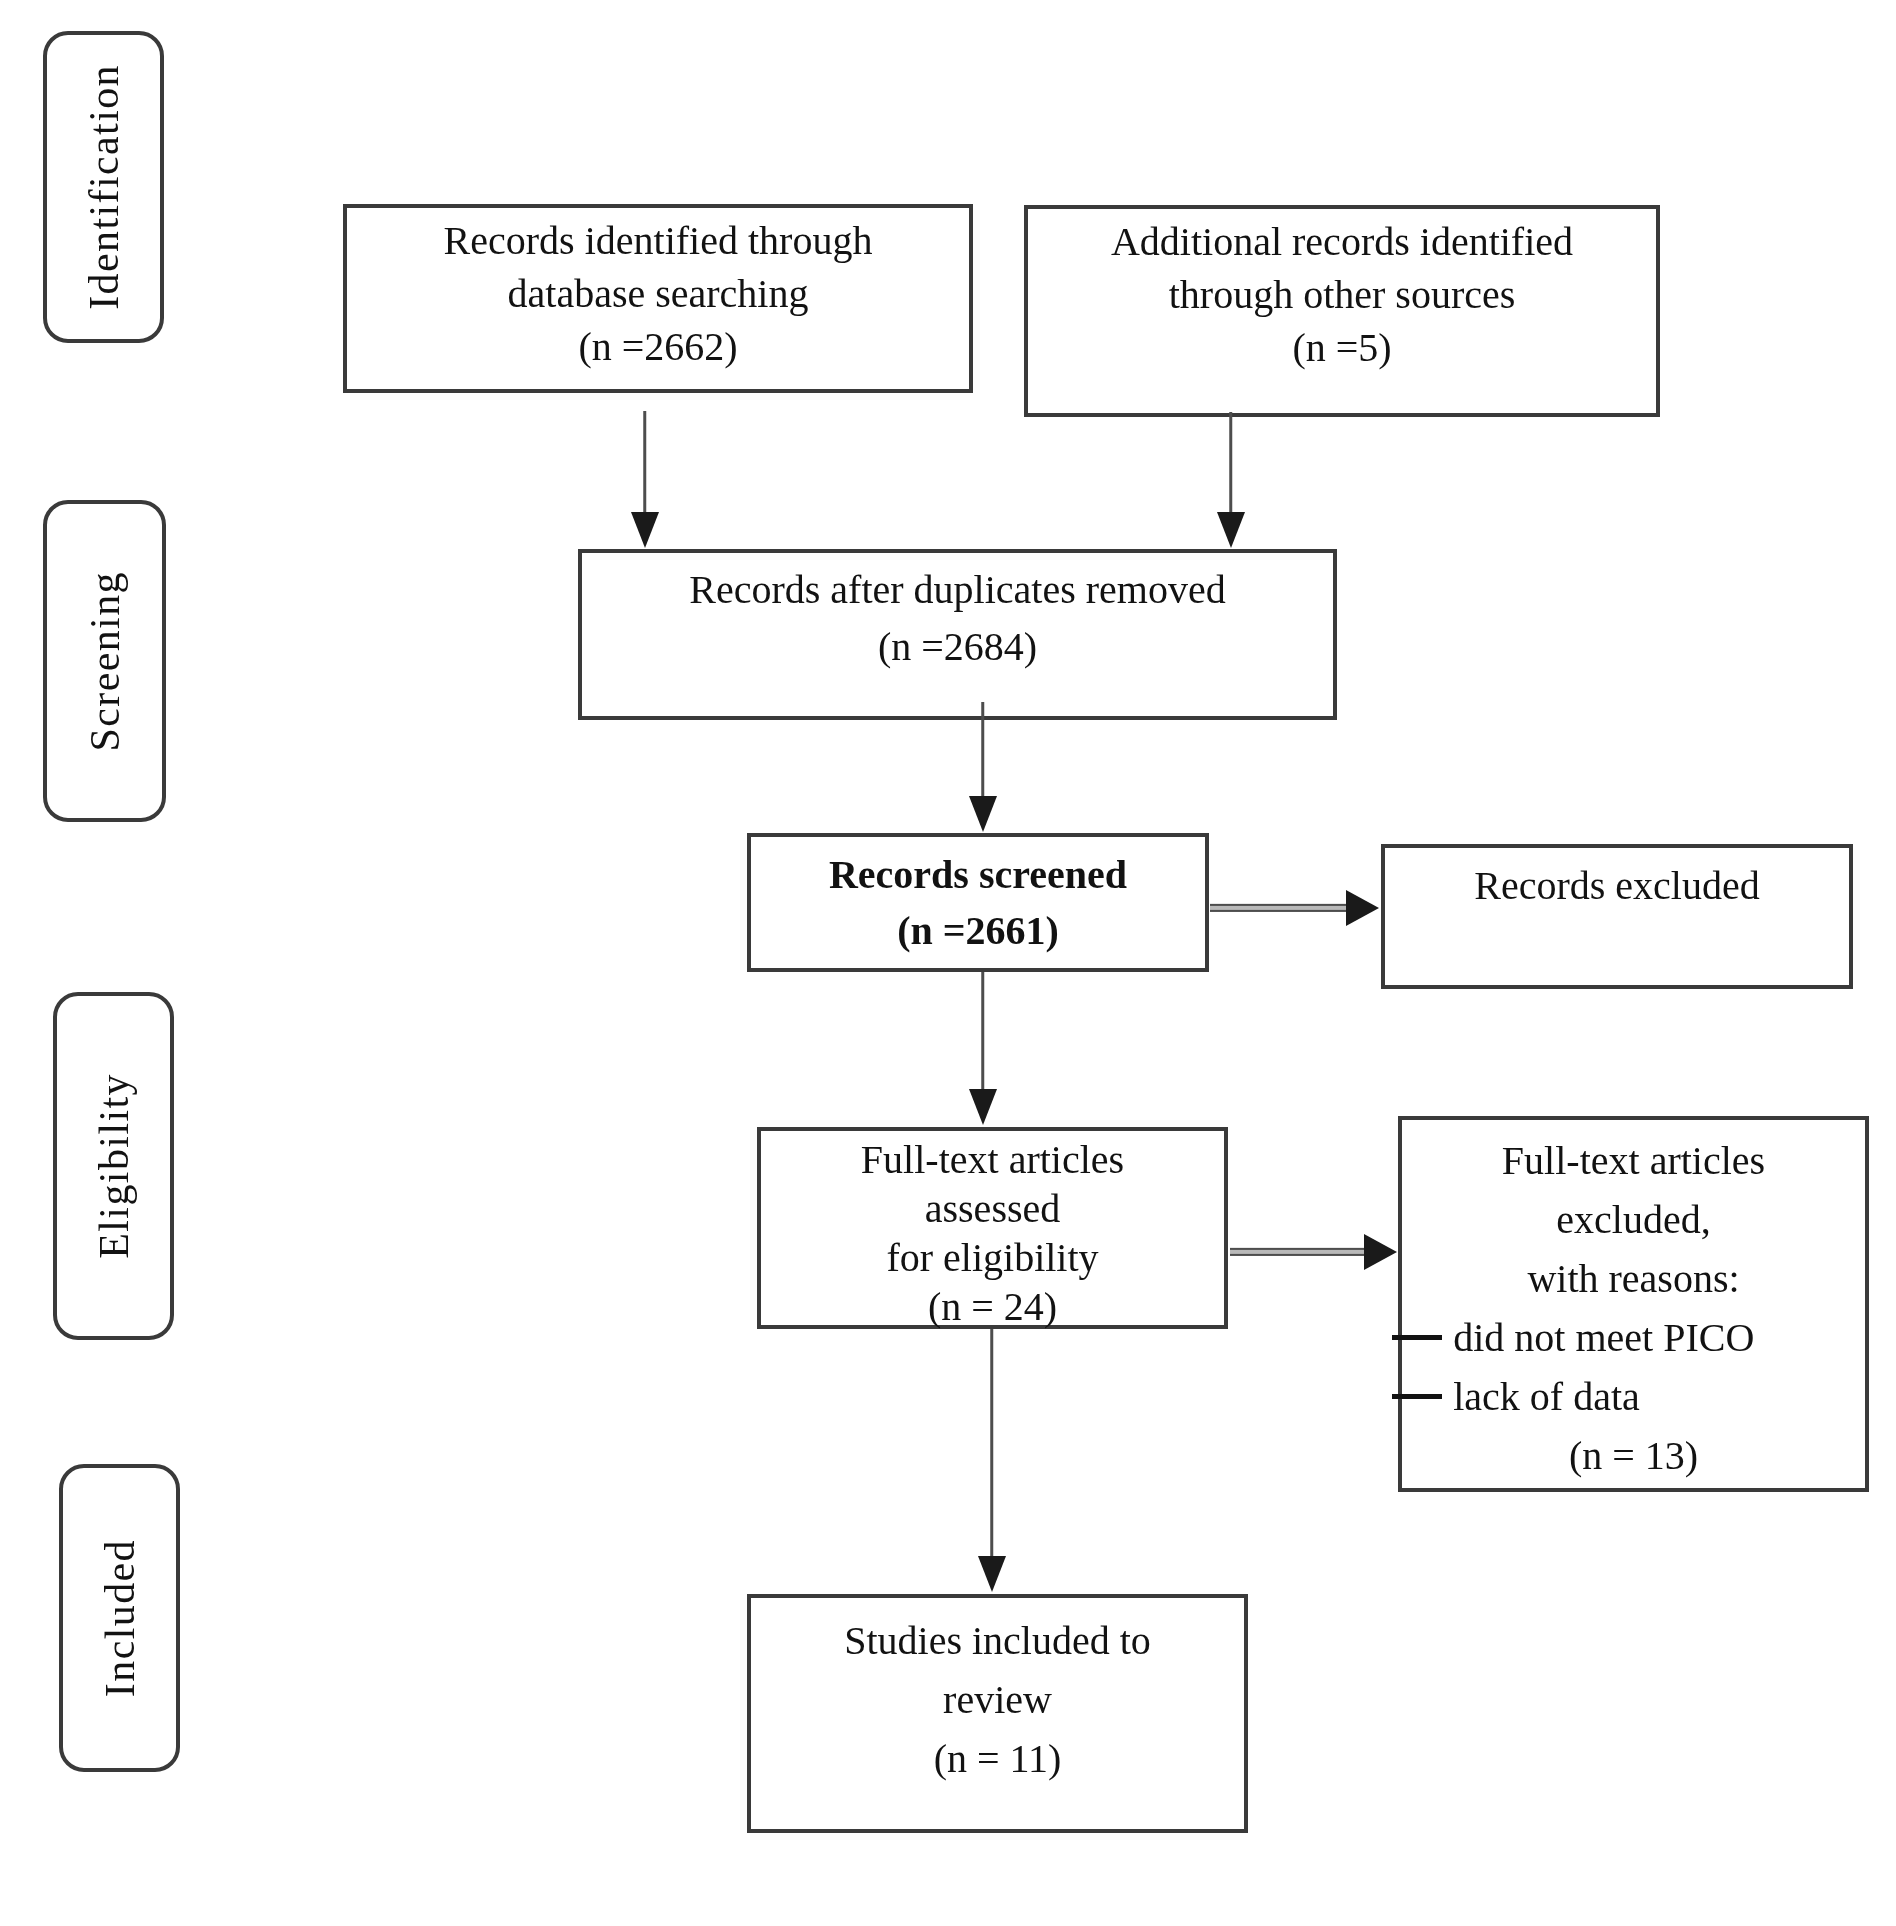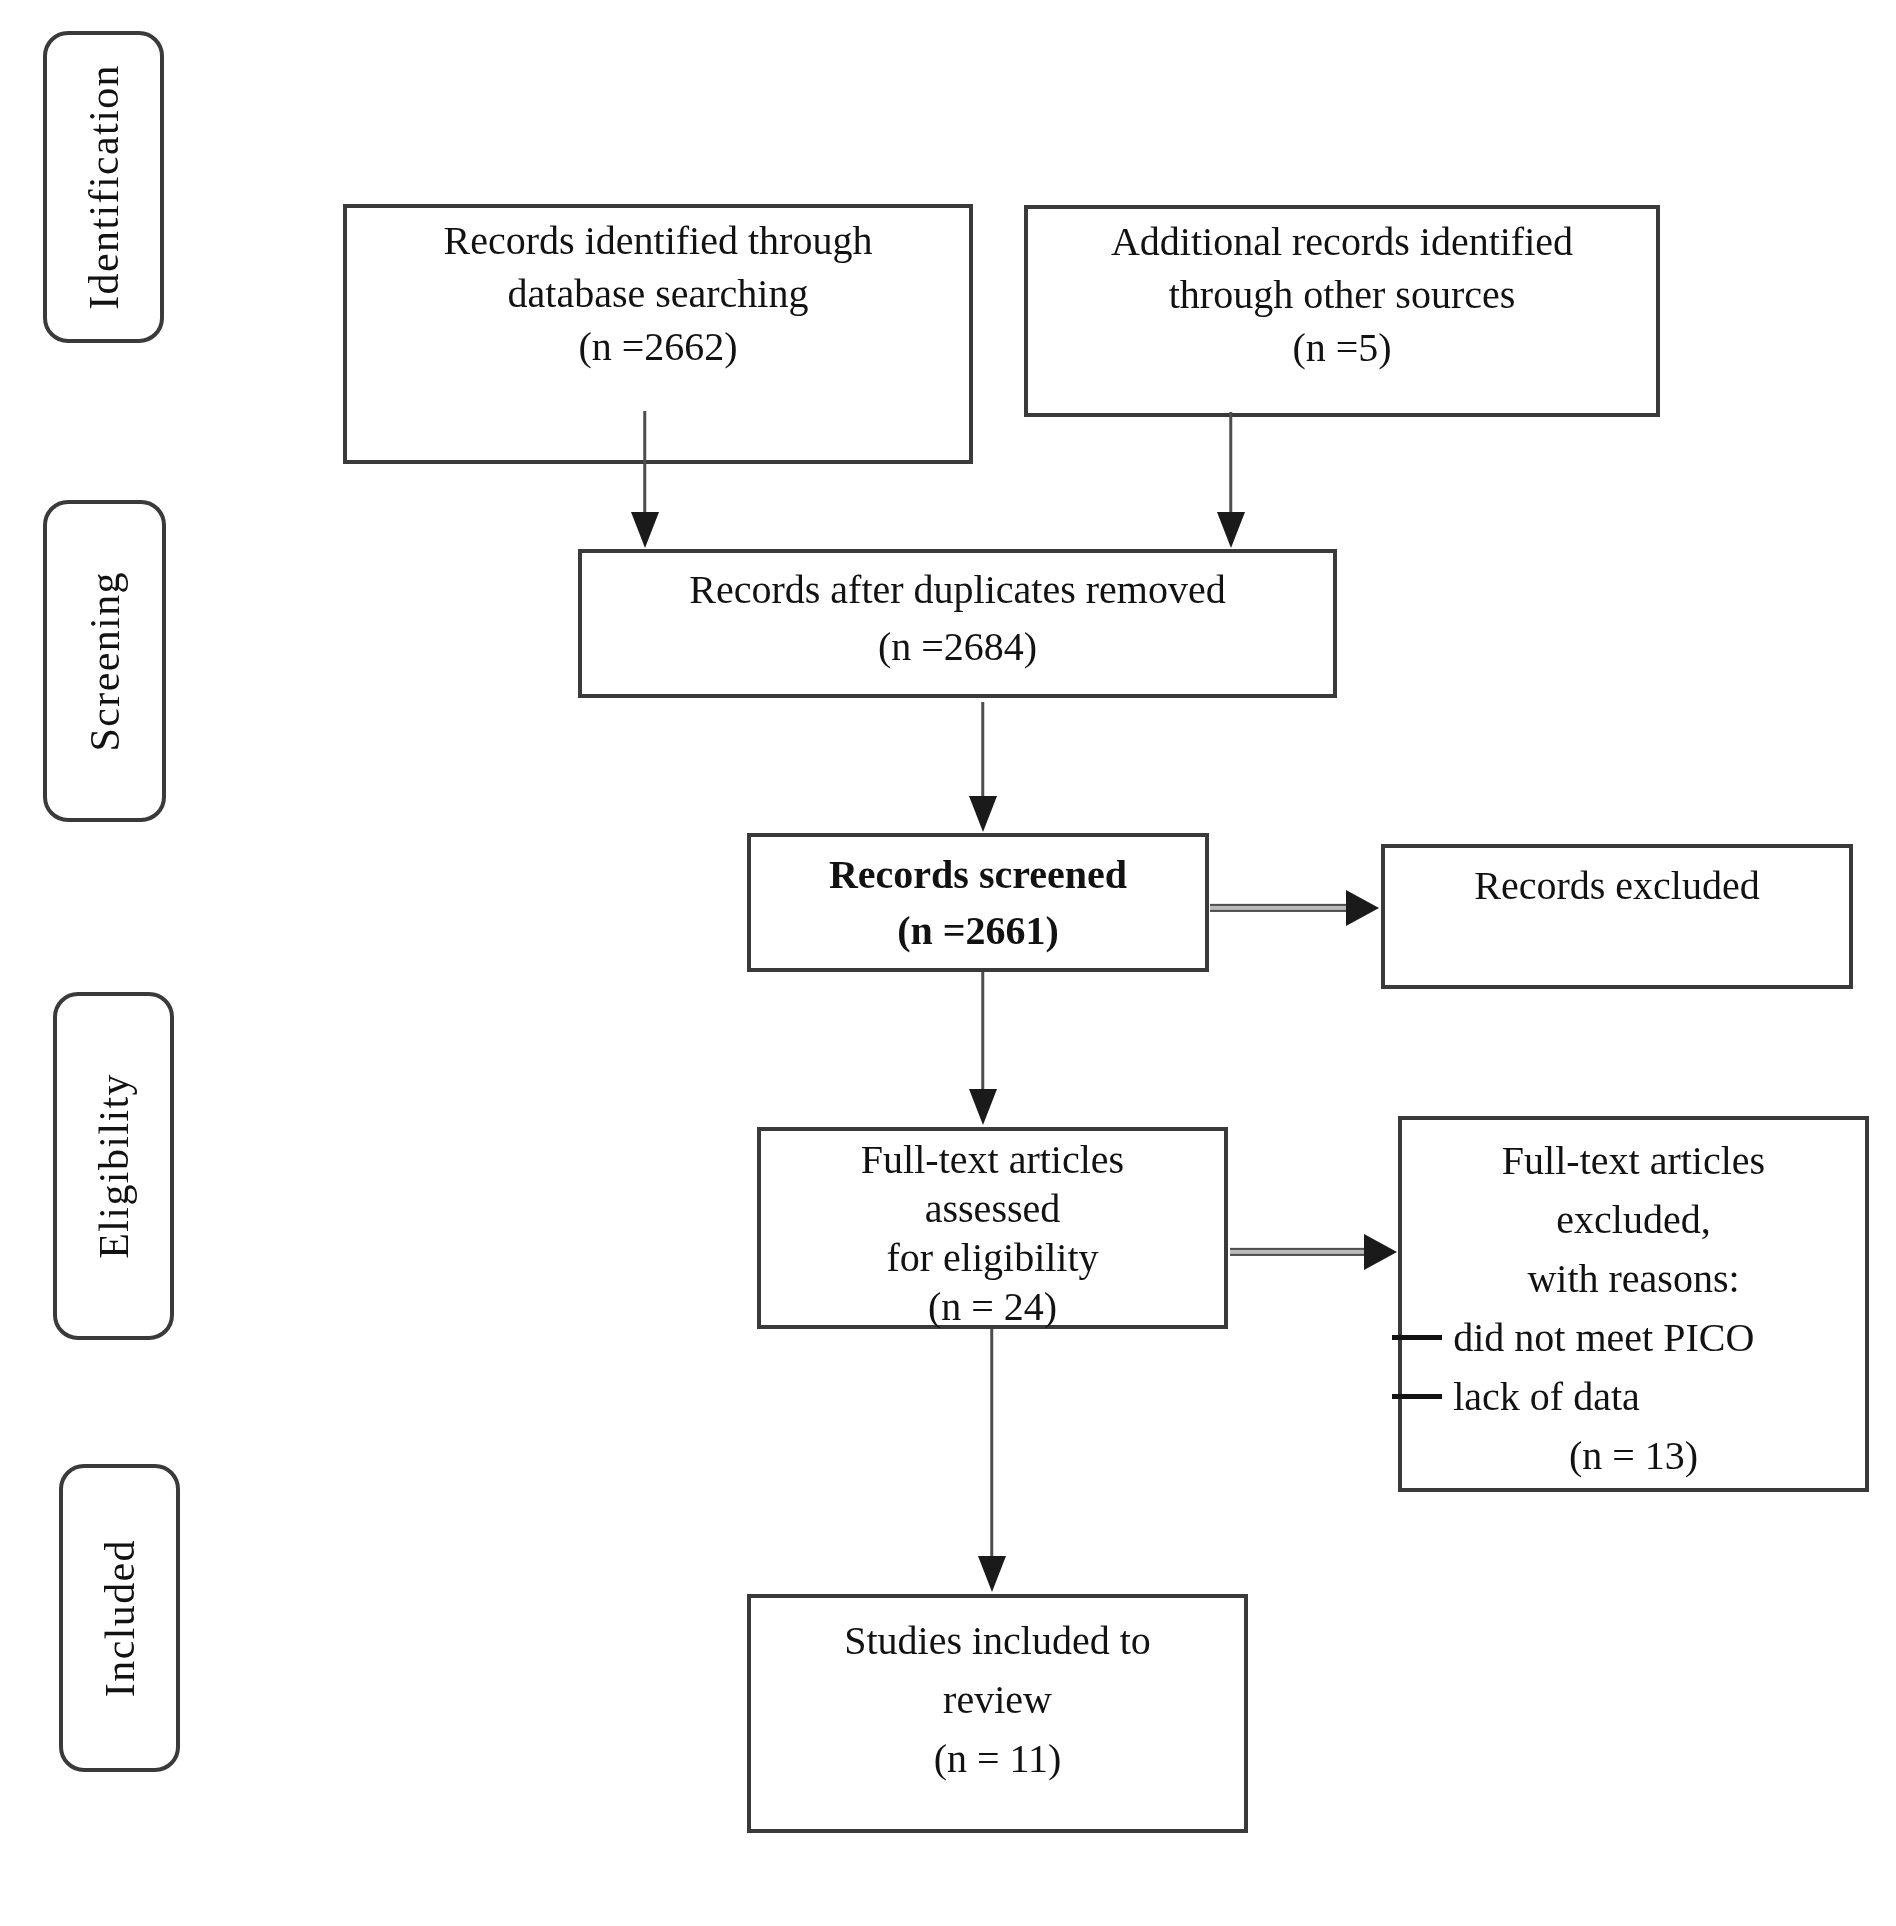--- a/index.html
+++ b/index.html
@@ -24,23 +24,23 @@
   }
   .st-identification{left:43px;  top:31px;   width:121px; height:312px;}
   .st-screening    {left:43px;  top:500px;  width:123px; height:322px;}
   .st-eligibility  {left:53px;  top:992px; width:121px; height:348px;}
   .st-included     {left:59px;  top:1464px; width:121px; height:308px;}
   
   .box{
     position:absolute; border:4.2px solid var(--border); background:var(--bg);
     box-sizing:border-box; text-align:center; font-size:40px;
   }
-  .b-identified {left:343px;  top:204px;  width:630px;  height:260px; padding-top:5.6px;  line-height:53px;}
+  .b-identified {left:343px;  top:204px;  width:630px;  height:189px; padding-top:5.6px;  line-height:53px;}
   .b-additional {left:1024px; top:205px;  width:636px;  height:212px; padding-top:5.6px;  line-height:53px;}
-  .b-duplicates {left:578px;  top:549px;  width:759px; height:149px; padding-top:8.4px; line-height:57px;}
+  .b-duplicates {left:578px;  top:549px;  width:759px; height:171px; padding-top:8.4px; line-height:57px;}
   .b-screened   {left:747px; top:833px; width:462px;  height:139px; padding-top:9.8px; line-height:56px;font-weight:bold;}
   .b-excluded   {left:1381px; top:828px; width:472px;  height:145px; padding-top:9.8px; line-height:56px;margin-top:16px;}
   .b-fulltext   {left:757px; top:1127px; width:471px;  height:202px; padding-top:4.2px;  line-height:49px;}
   .b-ftexcluded {left:1398px; top:1116px; width:471px;  height:376px; padding-top:11px; line-height:59px;}
   .b-included   {left:747px; top:1594px; width:501px;  height:239px; padding-top:12.5px; line-height:59px;}
   .reason-row{display:flex; align-items:center; text-align:right;}
   .reason-tick{flex:0 0 50px; height:4.9px; background:var(--text); margin-left:-9.8px; margin-right:11px;}
   
   .varrow{position:absolute; width:31px;}
   .vshaft{position:absolute; left:50%; top:0; bottom:32px; width:3.5px;

